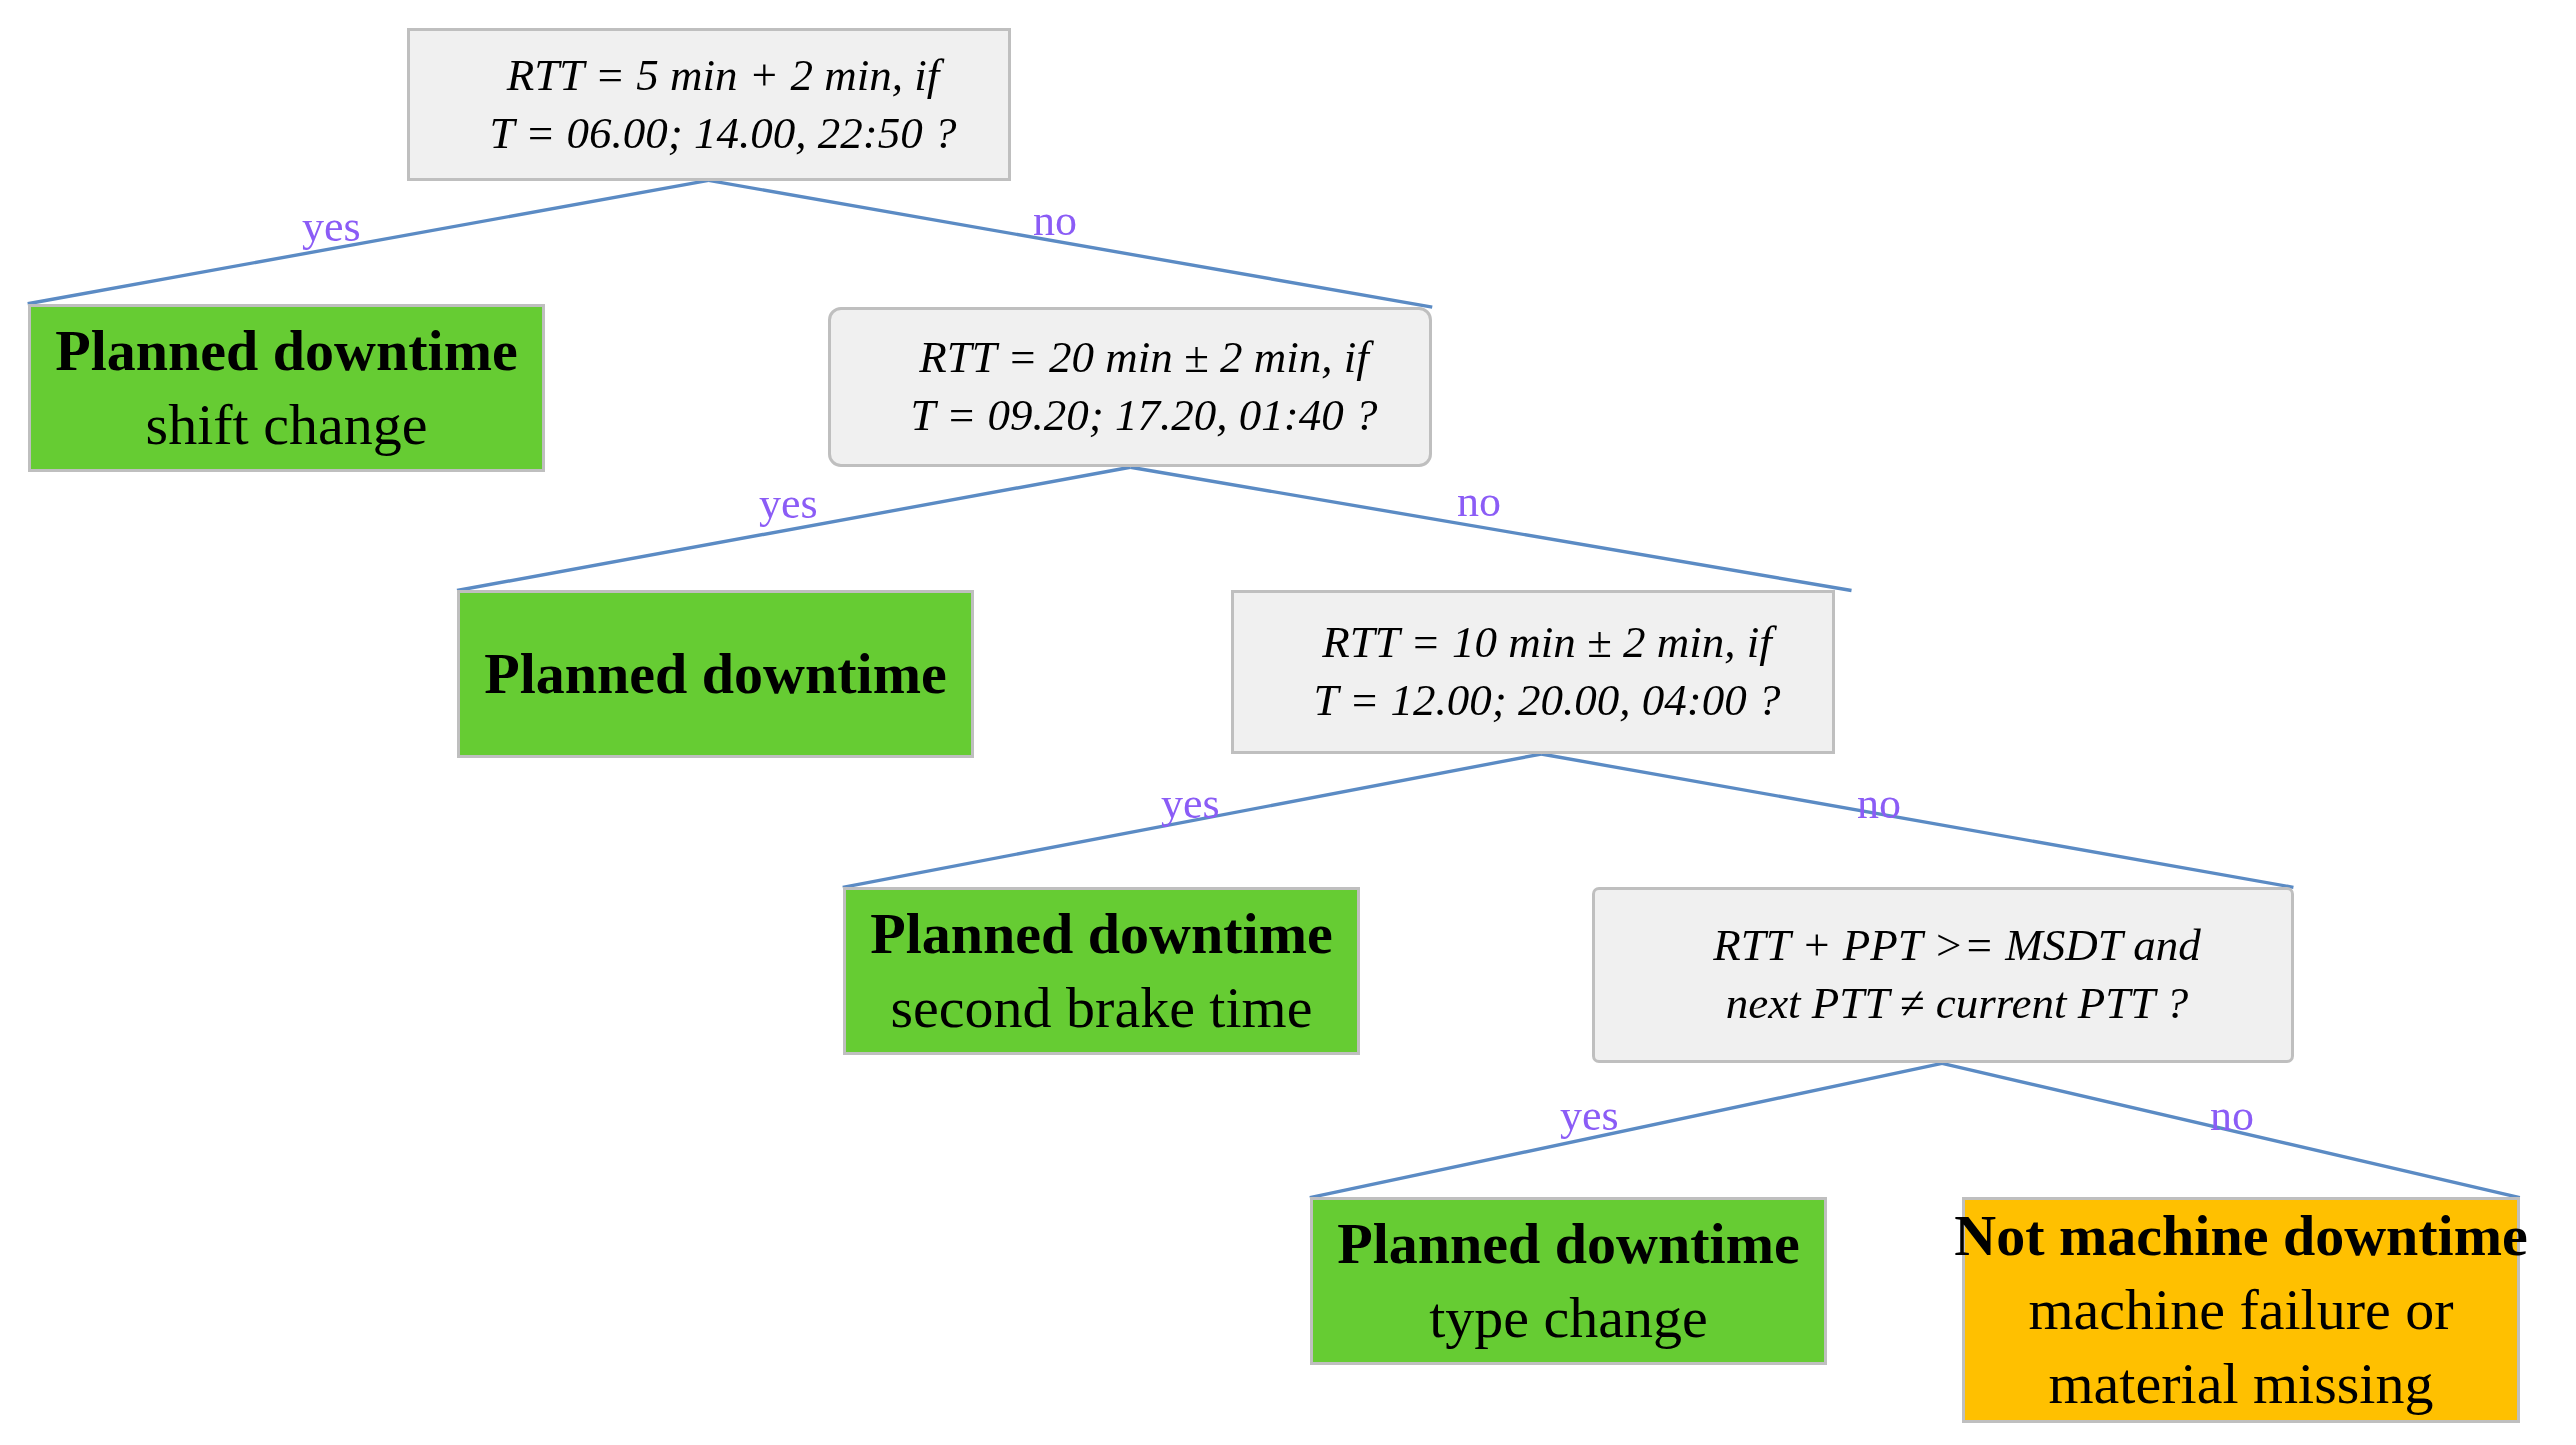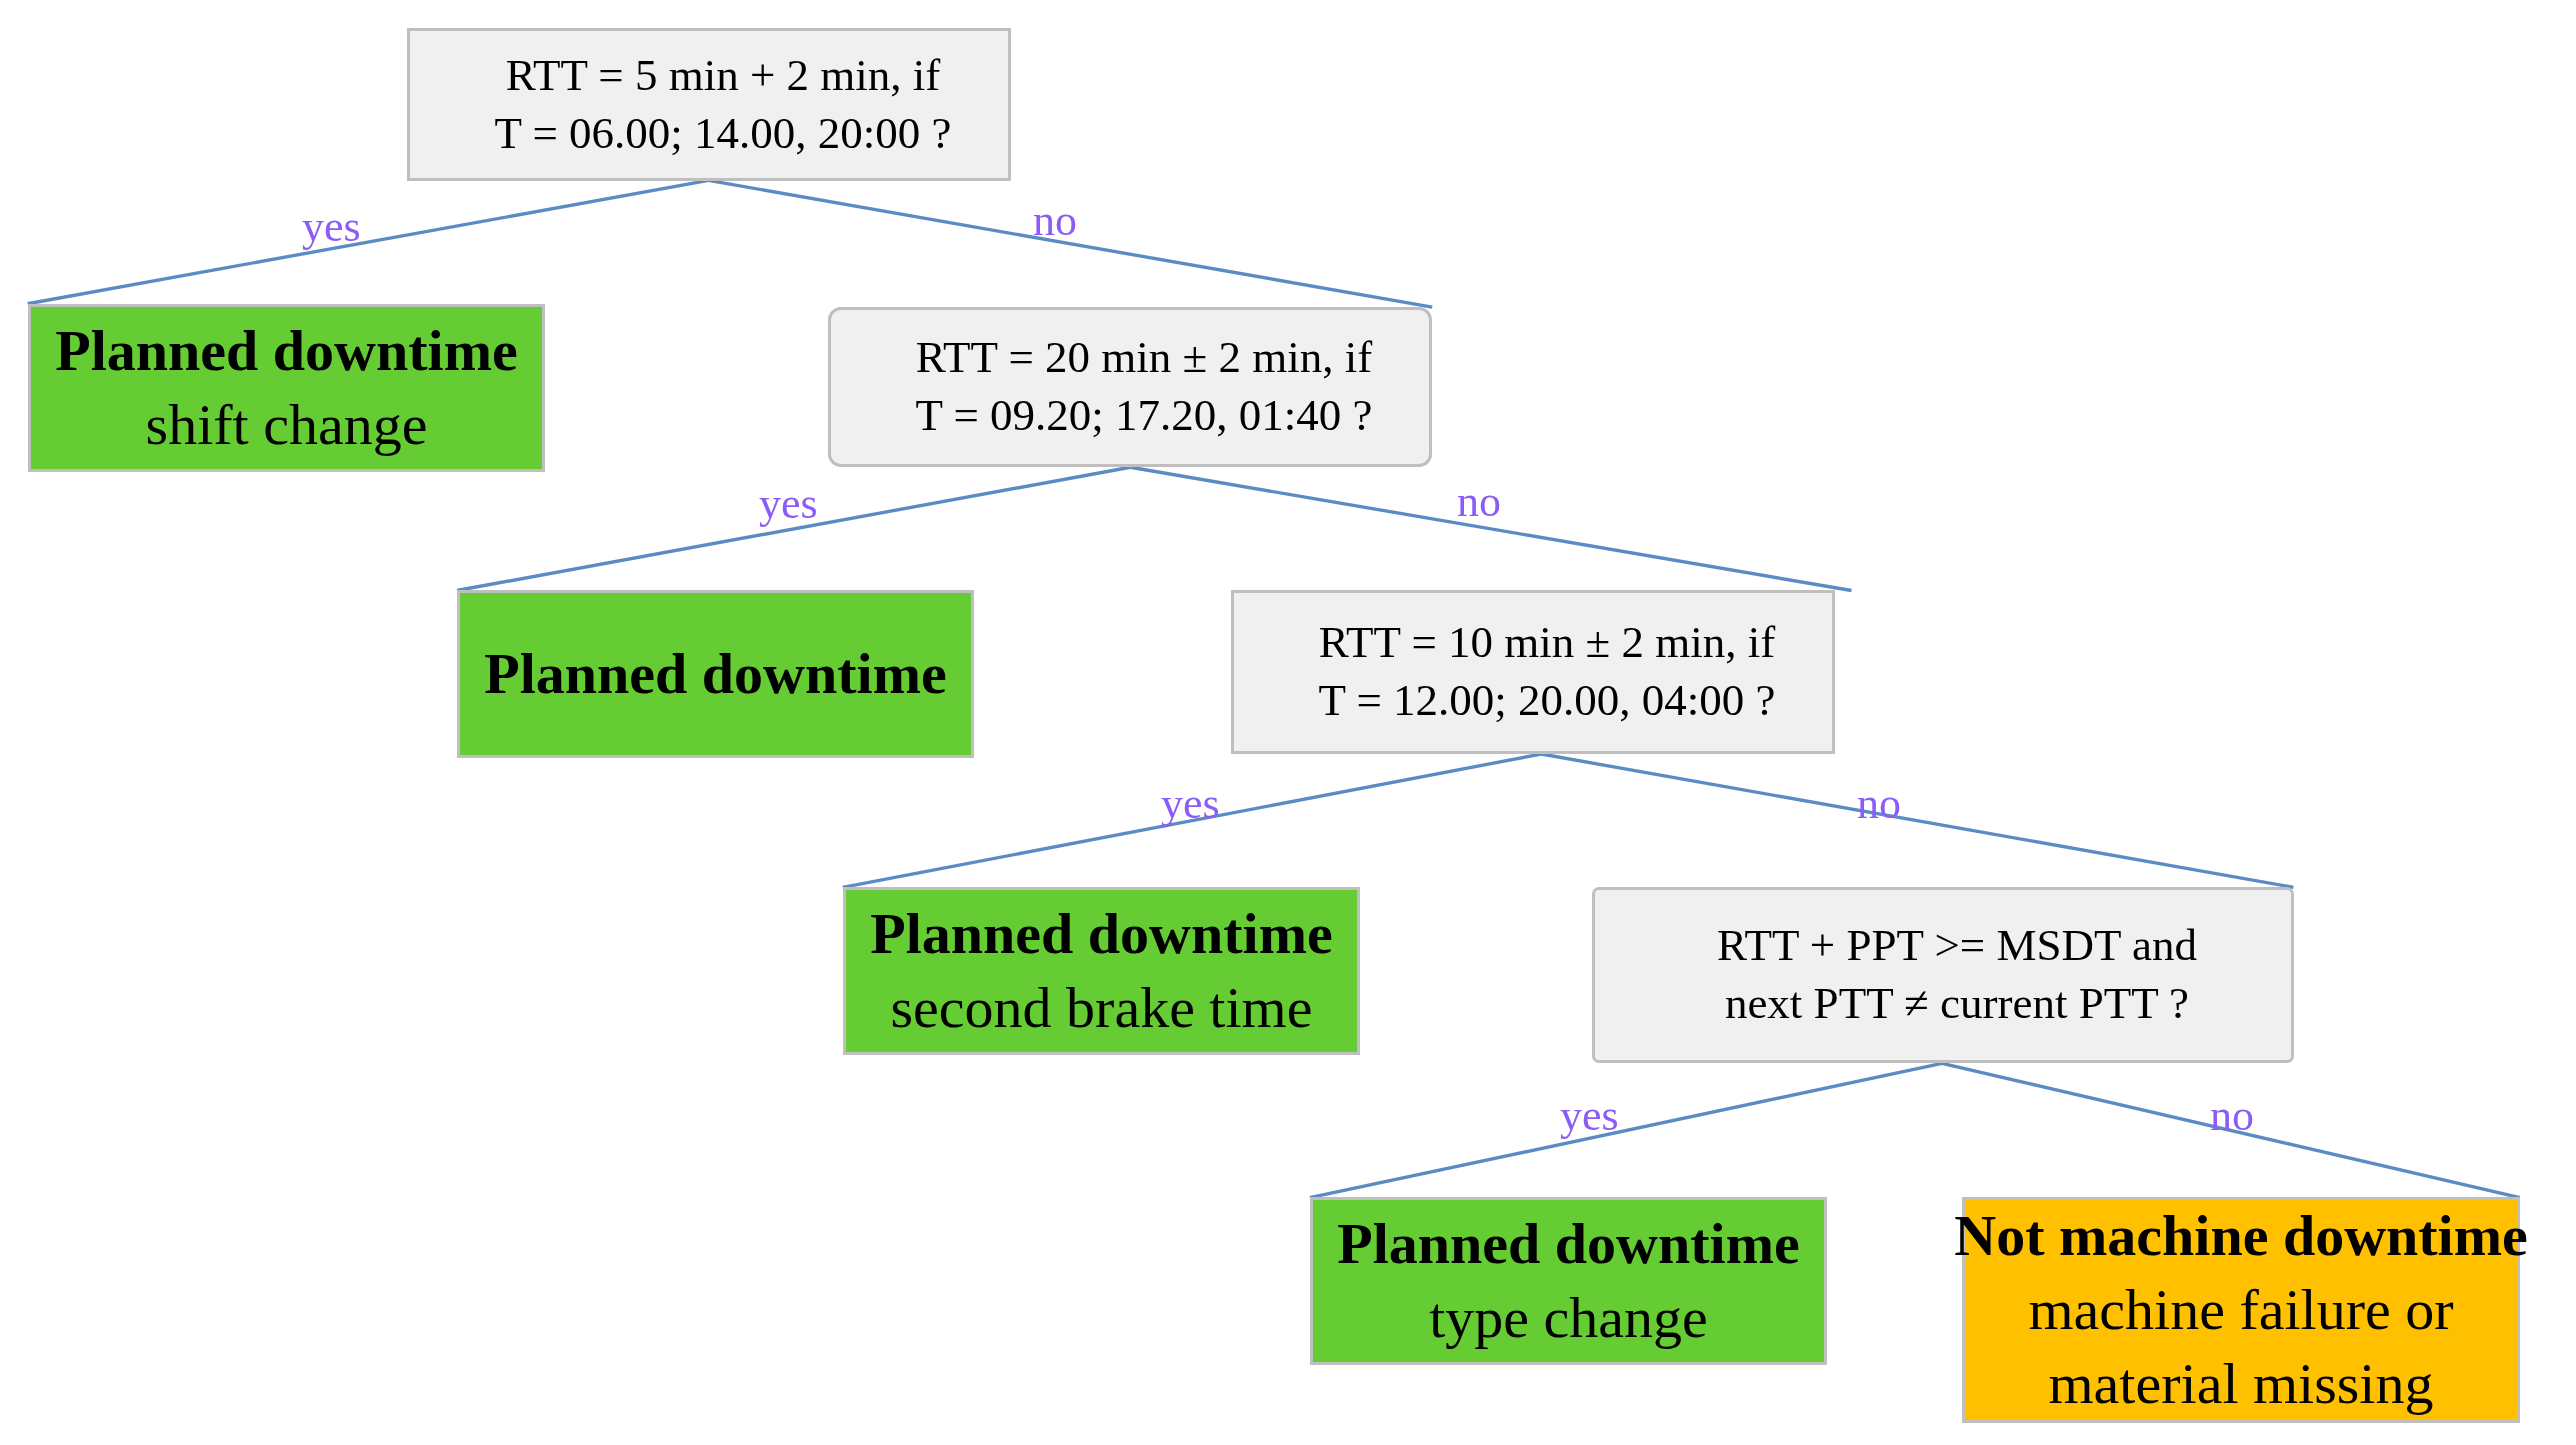--- a/index.html
+++ b/index.html
@@ -47,20 +47,21 @@
   .line1, .line2, .line3 {
     display: block;
     white-space: nowrap;
   }
   .node.decision .line1,
   .node.decision .line2 {
     width: 100%;
     text-align: center;
     padding-left: 28px;
     box-sizing: border-box;
+    font-style: italic;
   }
   .node.decision .line1 { text-align: center; }
   .node.leaf .line1 { font-weight: bold; }
   .edge-label {
     position: absolute;
     font-size: 44px;
     color: #8b5cf6;
     white-space: nowrap;
   }
 </style>
@@ -80,21 +81,21 @@
       <line x1="1838" y1="899" x2="1005" y2="1058"></line>
       <line x1="1838" y1="899" x2="2735" y2="1058"></line>
 
       <line x1="2316" y1="1268" x2="1562" y2="1428"></line>
       <line x1="2316" y1="1268" x2="3005" y2="1428"></line>
     </g>
   </svg>
 
   <div class="node decision" style="left:407px; top:28px; width:604px; height:153px;">
     <span class="line1">RTT = 5 min + 2 min, if</span>
-    <span class="line2">T = 06.00; 14.00, 20:00 ?</span>
+    <span class="line2">T = 06.00; 14.00, 22:50 ?</span>
   </div>
 
   <div class="node decision" style="left:828px; top:307px; width:604px; height:160px;border-radius:13px;">
     <span class="line1">RTT = 20 min ± 2 min, if</span>
     <span class="line2">T = 09.20; 17.20, 01:40 ?</span>
   </div>
 
   <div class="node decision" style="left:1231px; top:590px; width:604px; height:164px;">
     <span class="line1">RTT = 10 min ± 2 min, if</span>
     <span class="line2">T = 12.00; 20.00, 04:00 ?</span>

